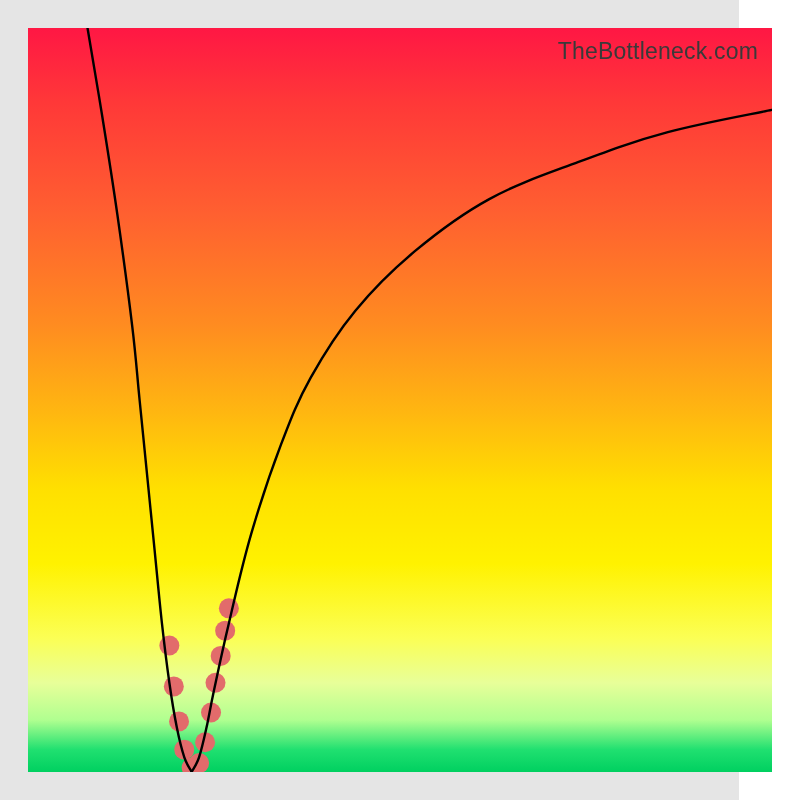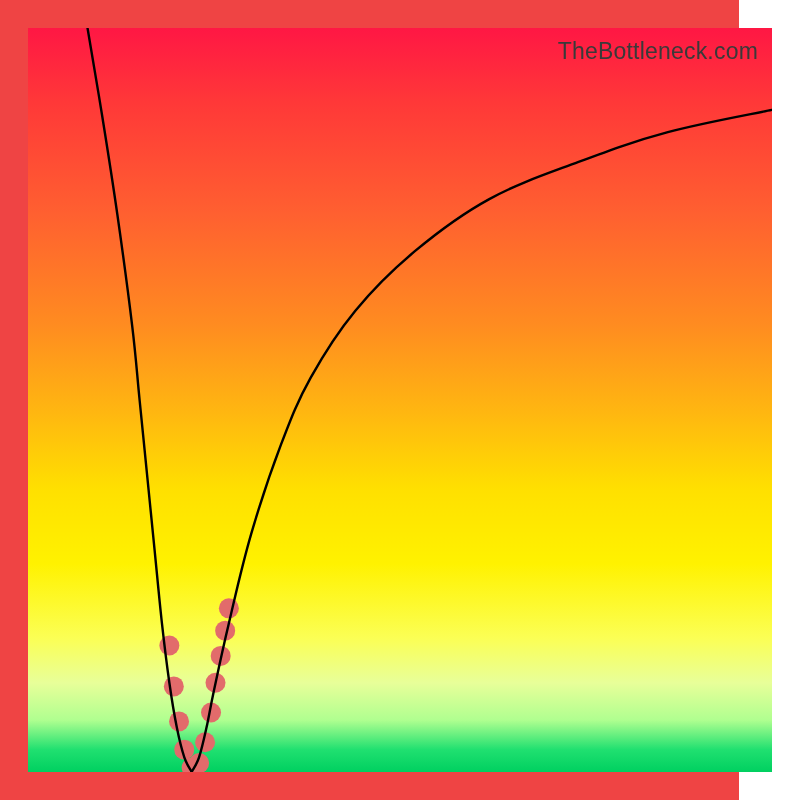--- a/index.html
+++ b/index.html
@@ -4,21 +4,21 @@
 <style>
   body {
     margin: 0;
     padding: 0;
     background: #fff;
   }
   .chart-container {
     width: 739px;
     height: 800px;
     position: relative;
-    background: #ef4444;
+    background: #e5e5e5;
   }
   .plot-area {
     position: absolute;
     left: 28px;
     top: 28px;
     width: 744px;
     height: 744px;
     background: linear-gradient(to bottom,
       #ff1744 0%,
       #ff3838 10%,

